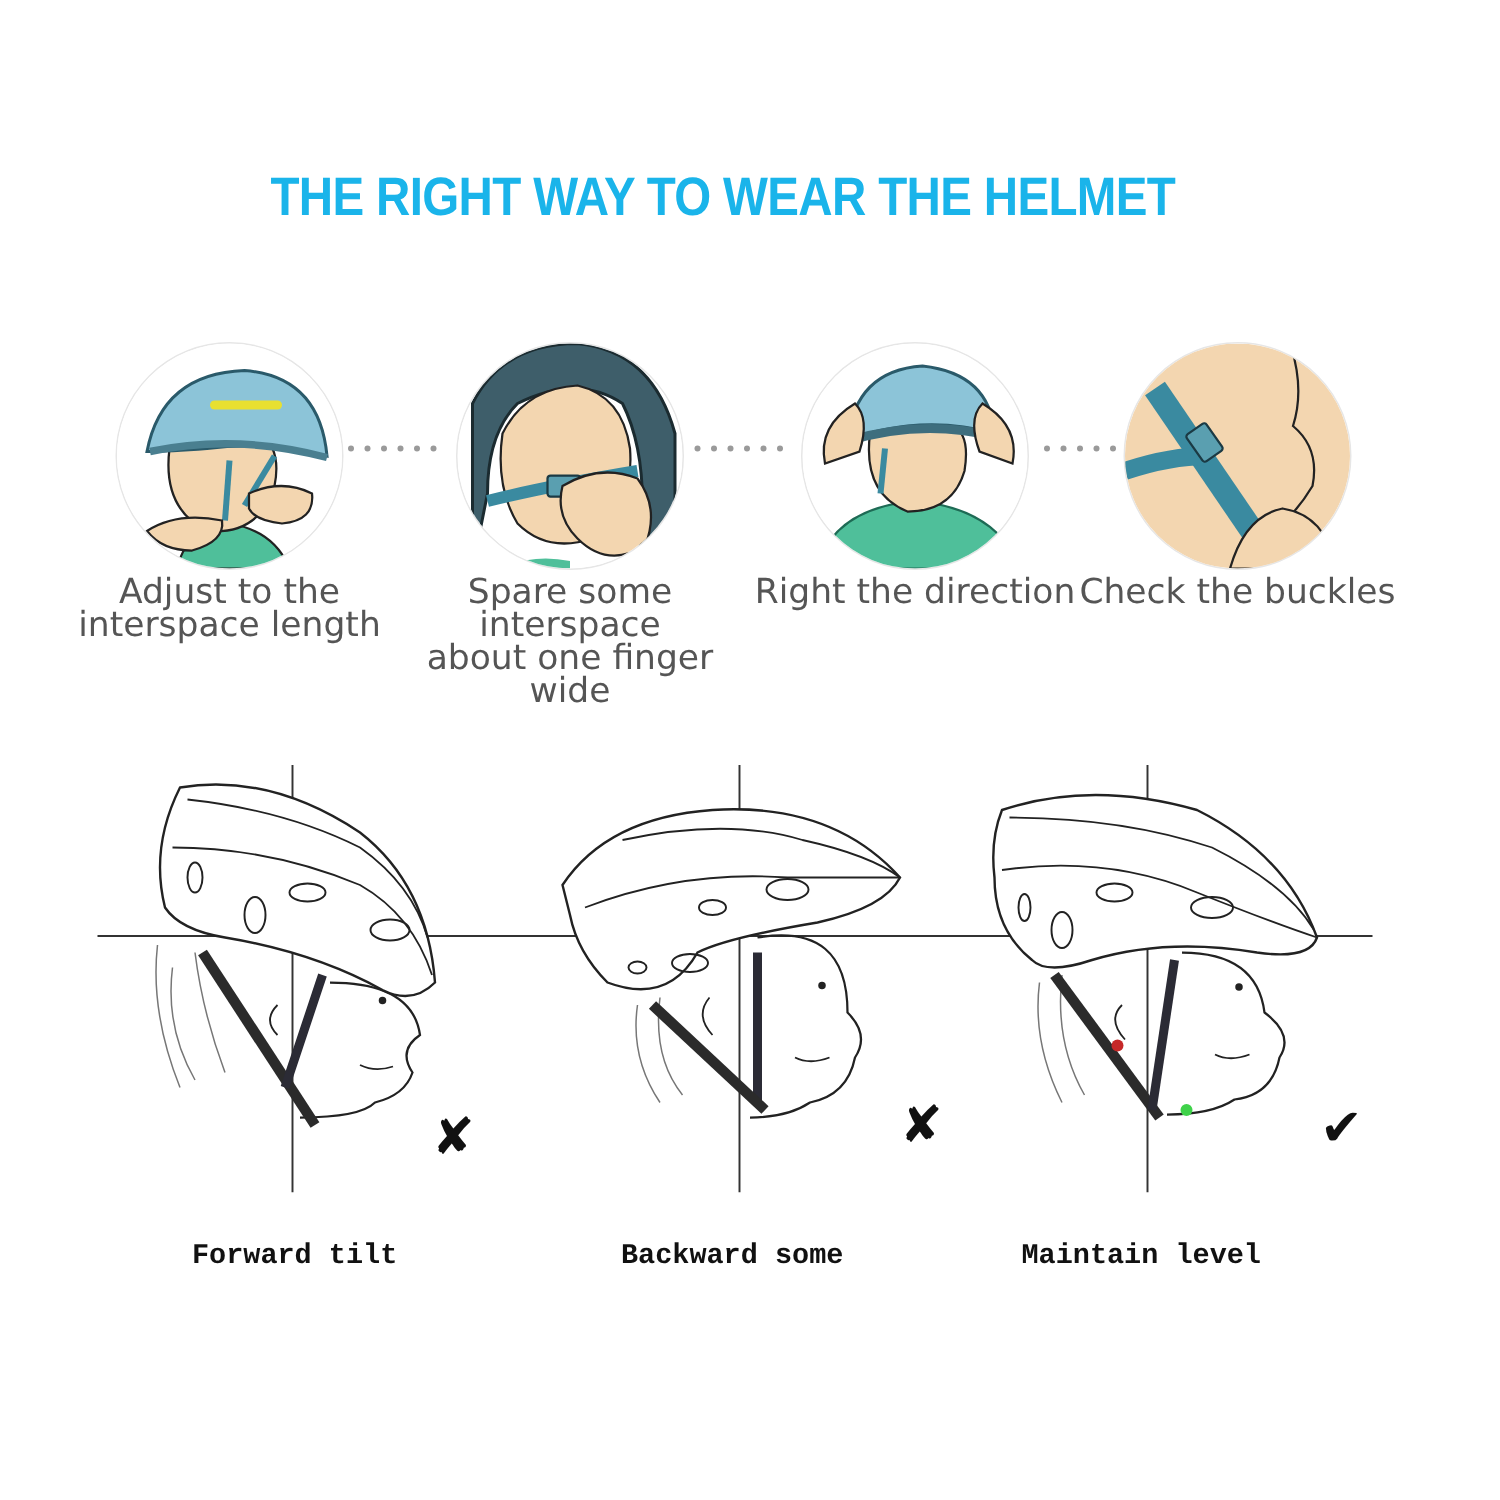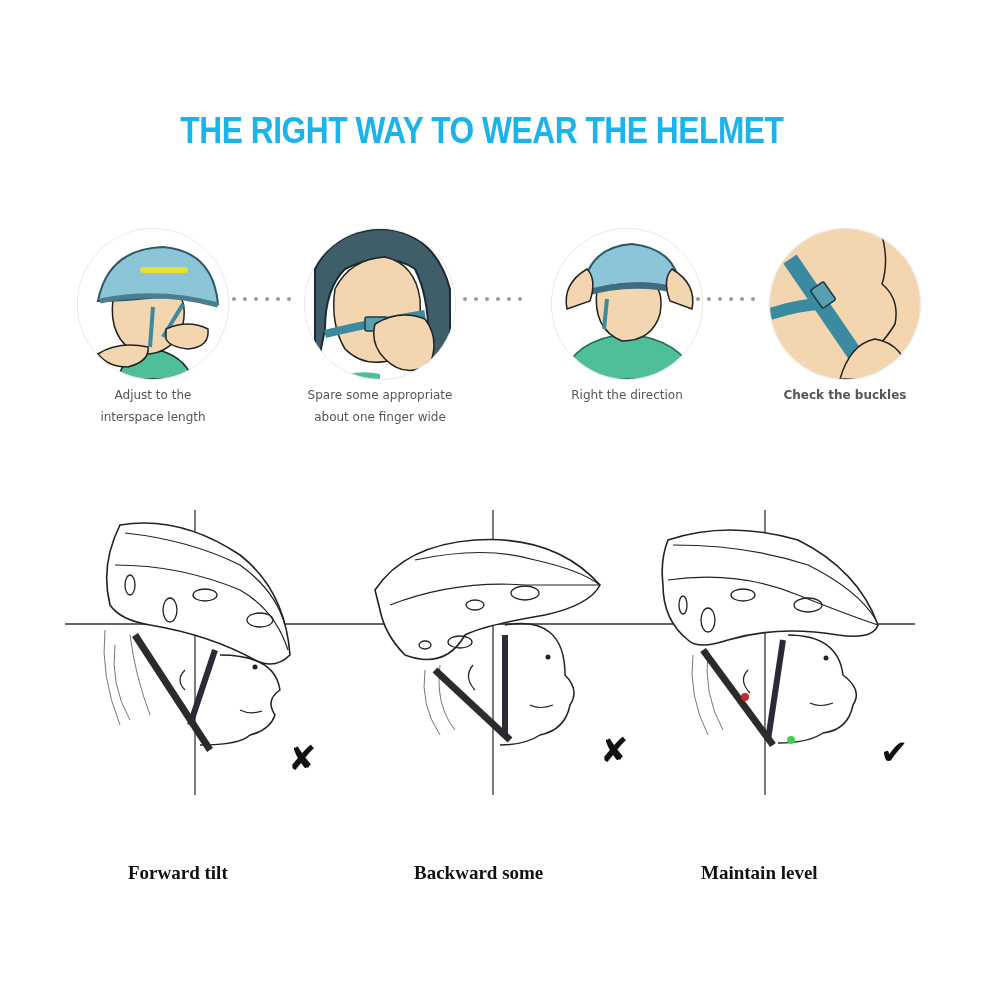--- a/index.html
+++ b/index.html
@@ -9,30 +9,30 @@
     font-family: "Liberation Sans", sans-serif; font-weight: bold; font-size: 36px;
     letter-spacing: -0.5px; transform: scaleX(0.88); transform-origin: 481px 0;
   }
   .step { position: absolute; top: 228px; width: 230px; text-align: center; }
   .step .circle {
     width: 150px; height: 150px; border-radius: 50%; margin: 0 auto;
     border: 1px solid #e6e6e6; overflow: hidden; position: relative; background: #fff;
   }
   .step .circle svg { width: 150px; height: 150px; display: block; }
   .step .label {
-    margin-top: 4px; font-family: "DejaVu Sans", sans-serif; font-size: 12px;
+    margin-top: 4px; font-family: "DejaVu Sans", sans-serif; font-size: 23px;
     line-height: 22px; color: #555555;
   }
   .dots { position: absolute; top: 297px; height: 4px; display: flex; gap: 7px; }
   .dots span { width: 4px; height: 4px; border-radius: 50%; background: #9a9a9a; display: block; }
   .fig { position: absolute; top: 505px; }
   .fig svg { display: block; }
   .cap {
-    position: absolute; top: 826px; font-family: Liberation Serif, serif; font-weight: bold;
-    font-size: 19px; color: #111; white-space: nowrap; margin-top: 36px;
+    position: absolute; top: 826px; font-family: Liberation Mono, monospace; font-weight: bold;
+    font-size: 19px; color: #111; white-space: nowrap;
   }
   .mark { position: absolute; font-size: 34px; font-weight: bold; color: #111; font-family: "DejaVu Sans", sans-serif; }
 </style>
 </head>
 <body>
 
 <div class="title" style="color:#1ab4ea;">THE RIGHT WAY TO WEAR THE HELMET</div>
 
 <div class="step" style="left:38px;">
   <div class="circle">
@@ -70,35 +70,35 @@
       <rect width="150" height="150" fill="#fff"></rect>
       <path d="M10 40 Q30 0 80 0 Q130 5 145 60 L145 150 L120 150 Q130 80 110 40 Q80 20 40 40 Q20 60 20 100 L10 150 Z" fill="#3e5e6a" stroke="#1b2b30" stroke-width="2"></path>
       <path d="M30 60 Q45 30 80 28 Q110 35 115 70 Q118 110 90 130 Q60 140 40 120 Q25 95 30 60 Z" fill="#f3d6b0" stroke="#222" stroke-width="1.5"></path>
       <path d="M20 105 Q60 95 120 85" stroke="#3a8aa0" stroke-width="8" fill="none"></path>
       <rect x="60" y="88" width="22" height="14" rx="2" fill="#5a9fb0" stroke="#1b3a44" stroke-width="1.5"></rect>
       <path d="M70 95 Q95 80 120 90 Q135 110 125 135 Q100 150 80 130 Q65 115 70 95 Z" fill="#f3d6b0" stroke="#222" stroke-width="1.5"></path>
       <path d="M30 150 Q50 140 75 145 L75 150 Z" fill="#4fbf9a"></path>
     </svg>
   </div>
   <div class="label">
-    <div>Spare some appropriate</div>
+    <div>Spare some interspace</div>
     <div>about one finger wide</div>
   </div>
 </div>
 
 <div class="dots" style="left:463px;">
   <span></span>
     <span></span>
     <span></span>
     <span></span>
     <span></span>
     <span></span>
 </div>
 
-<div class="step" style="left:512px;">
+<div class="step" style="left:495px;">
   <div class="circle">
     <svg viewBox="0 0 150 150">
       <rect width="150" height="150" fill="#fff"></rect>
       <path d="M10 150 Q20 110 75 105 Q130 110 145 150 Z" fill="#4fbf9a" stroke="#1e6b55" stroke-width="1.5"></path>
       <path d="M45 60 Q40 100 70 112 Q100 112 108 85 Q112 60 100 55 Z" fill="#f3d6b0" stroke="#222" stroke-width="1.5"></path>
       <path d="M30 65 Q35 18 80 15 Q125 20 128 60 Q100 52 70 55 Q45 58 30 65 Z" fill="#8cc4d8" stroke="#2a5a6a" stroke-width="2"></path>
       <path d="M30 65 Q80 50 128 62" stroke="#3e6e7e" stroke-width="6" fill="none"></path>
       <path d="M15 80 Q10 55 35 40 Q45 50 38 72 Z" fill="#f3d6b0" stroke="#222" stroke-width="1.5"></path>
       <path d="M140 80 Q145 55 120 40 Q110 50 118 72 Z" fill="#f3d6b0" stroke="#222" stroke-width="1.5"></path>
       <path d="M55 70 L52 100" stroke="#3a8aa0" stroke-width="4"></path>
@@ -112,21 +112,21 @@
 
 <div class="dots" style="left:696px;">
   <span></span>
     <span></span>
     <span></span>
     <span></span>
     <span></span>
     <span></span>
 </div>
 
-<div class="step" style="left:730px;font-weight:bold;">
+<div class="step" style="left:710px;">
   <div class="circle">
     <svg viewBox="0 0 150 150">
       <rect width="150" height="150" fill="#fff"></rect>
       <path d="M0 0 L150 0 L150 150 L0 150 Z" fill="#f3d6b0"></path>
       <path d="M110 0 Q120 30 112 55 Q130 70 125 95 Q110 120 90 130" stroke="#222" stroke-width="1.5" fill="none"></path>
       <path d="M110 0 Q150 10 150 60 L150 0 Z" fill="#fff"></path>
       <path d="M20 30 L95 140" stroke="#3a8aa0" stroke-width="16" fill="none"></path>
       <path d="M0 85 Q30 75 55 75" stroke="#3a8aa0" stroke-width="12" fill="none"></path>
       <rect x="42" y="58" width="22" height="16" rx="2" fill="#5a9fb0" stroke="#1b3a44" stroke-width="1.5" transform="rotate(55 53 66)"></rect>
       <path d="M70 150 Q80 115 105 110 Q135 115 140 150 Z" fill="#f3d6b0" stroke="#222" stroke-width="1.5"></path>
@@ -206,13 +206,13 @@
     <path d="M20 35 Q80 15 150 35 Q210 65 230 120 Q225 135 190 130 Q130 120 80 135 Q50 145 40 135 Q15 115 15 80 Q12 55 20 35 Z" fill="#fff" stroke="#222" stroke-width="1.6"></path>
     <path d="M20 75 Q90 65 150 90 Q200 110 230 120" stroke="#222" stroke-width="1.2" fill="none"></path>
     <path d="M25 40 Q100 40 160 60 Q210 85 228 115" stroke="#222" stroke-width="1.2" fill="none"></path>
     <ellipse cx="95" cy="90" rx="12" ry="6" fill="none" stroke="#222" stroke-width="1.3"></ellipse>
     <ellipse cx="160" cy="100" rx="14" ry="7" fill="none" stroke="#222" stroke-width="1.3"></ellipse>
     <ellipse cx="60" cy="115" rx="7" ry="12" fill="none" stroke="#222" stroke-width="1.3"></ellipse>
     <ellipse cx="35" cy="100" rx="4" ry="9" fill="none" stroke="#222" stroke-width="1.3"></ellipse>
   </svg>
 </div>
 <div class="mark" style="left:880px;top:732px;">✔</div>
-<div class="cap" style="left:701px;text-align:center;">Maintain level</div>
+<div class="cap" style="left:681px;text-align:center;">Maintain level</div>
 
 </body></html>

